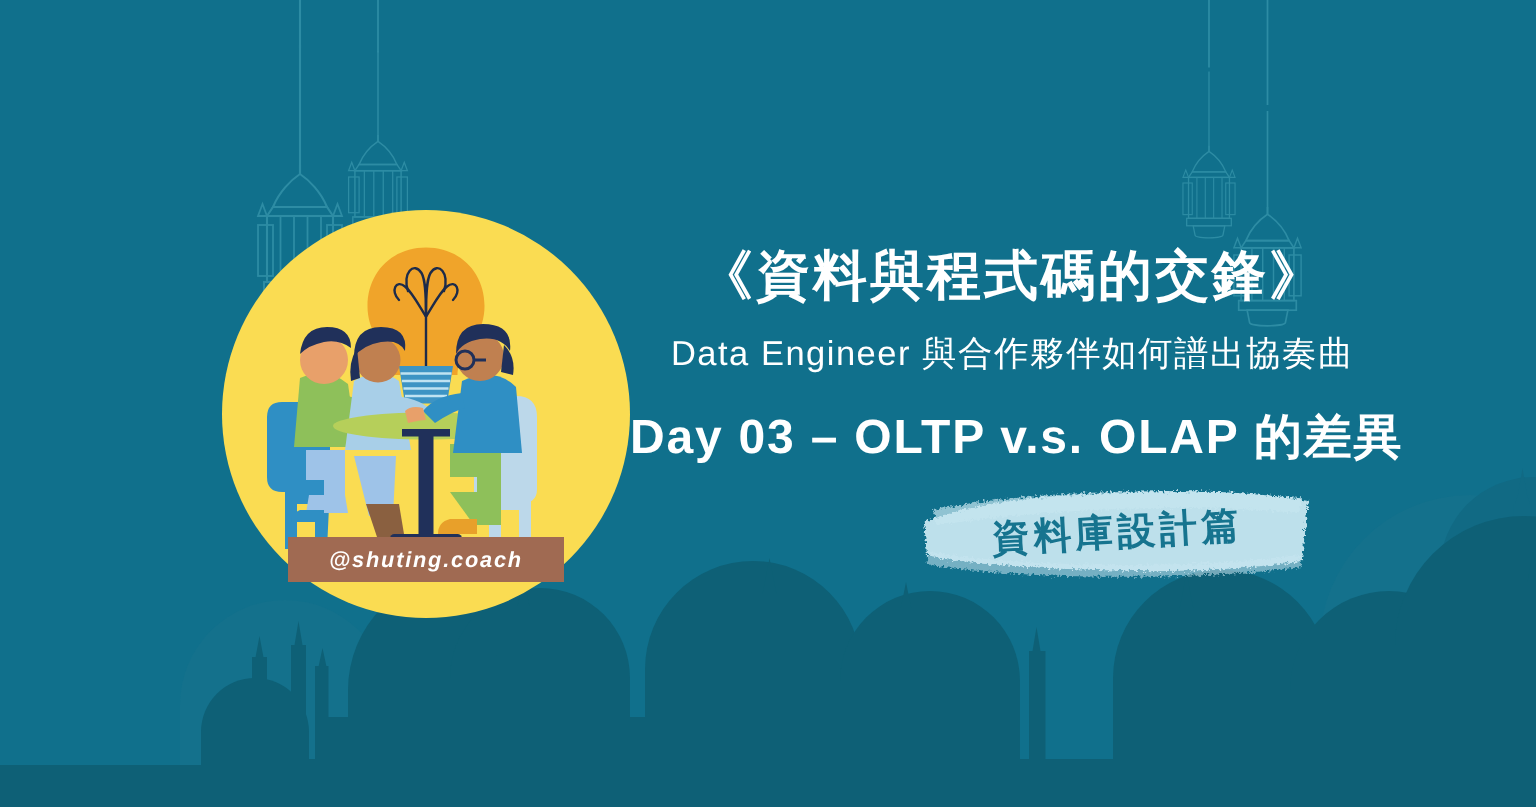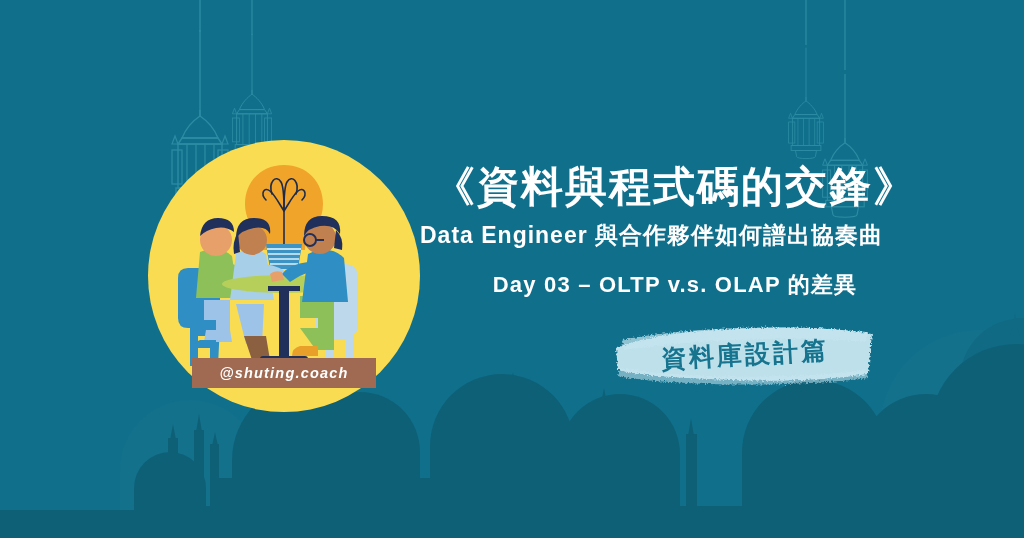--- a/index.html
+++ b/index.html
@@ -53,47 +53,47 @@
   }
   .text-block > * { pointer-events: auto; }
 
   .main-title {
     position: absolute;
     top: 164px;
     left: 0;
     width: 510px;
     text-align: center;
     color: #ffffff;
-    font-size: 42px;
+    font-size: 36px;
     font-weight: bold;
     letter-spacing: 2px;
     line-height: 1.1;
     white-space: nowrap;
   }
   .subtitle {
     position: absolute;
     top: 222px;
     left: 0;
     width: 510px;
-    text-align: left;
+    text-align: center;
     color: #ffffff;
     font-size: 23px;
-    font-weight: bold;
+    font-weight: normal;
     letter-spacing: 1px;
     line-height: 1.2;
     white-space: nowrap;
   }
   .episode-title {
     position: absolute;
     top: 272px;
     left: 0;
     width: 510px;
     text-align: center;
     color: #ffffff;
-    font-size: 22px;
+    font-size: 32px;
     font-weight: bold;
     letter-spacing: 1.2px;
     line-height: 1.2;
     white-space: nowrap;
   }
 
   
   .badge-wrap {
     position: absolute;
     top: 318px;

